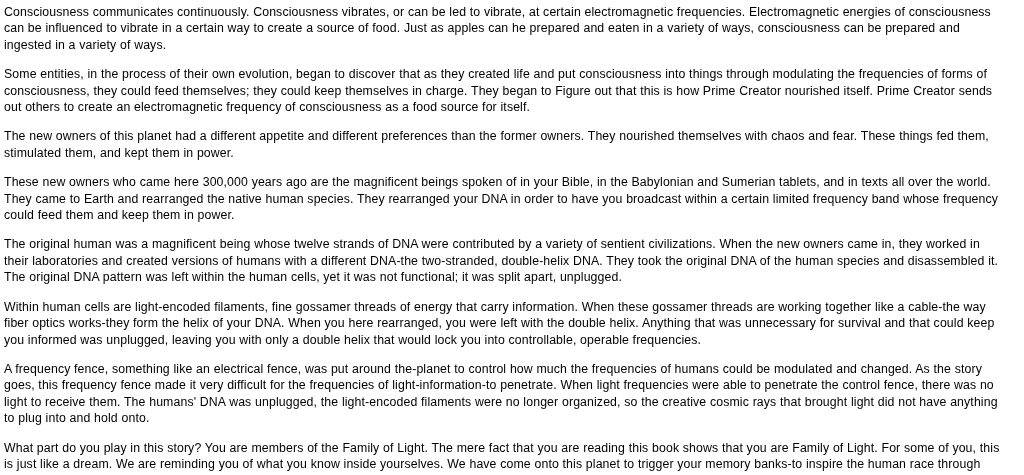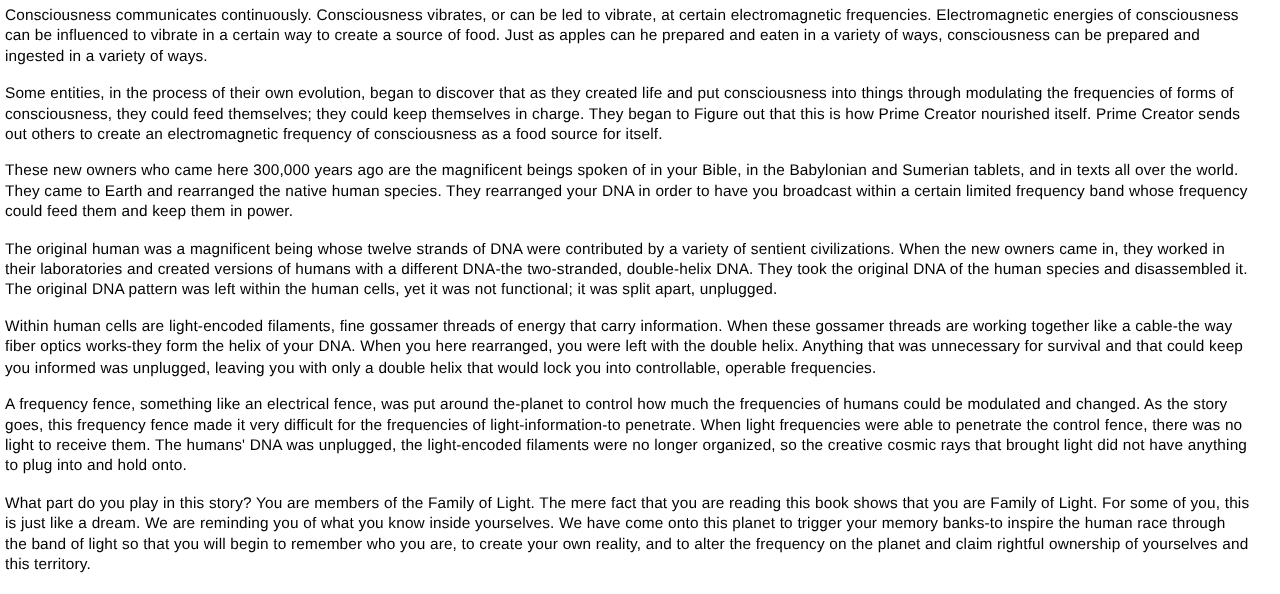--- a/index.html
+++ b/index.html
@@ -31,18 +31,19 @@
   .para:last-child {
     margin-bottom: 0;
   }
 </style>
 </head>
 <body>
 
 <div class="page">
   <p class="para">Consciousness communicates continuously. Consciousness vibrates, or can be led to vibrate, at certain electromagnetic frequencies. Electromagnetic energies of consciousness can be influenced to vibrate in a certain way to create a source of food. Just as apples can he prepared and eaten in a variety of ways, consciousness can be prepared and ingested in a variety of ways.</p>
   <p class="para">Some entities, in the process of their own evolution, began to discover that as they created life and put consciousness into things through modulating the frequencies of forms of consciousness, they could feed themselves; they could keep themselves in charge. They began to Figure out that this is how Prime Creator nourished itself. Prime Creator sends out others to create an electromagnetic frequency of consciousness as a food source for itself.</p>
+  <p class="para">The new owners of this planet had a different appetite and different preferences than the former owners. They nourished themselves with chaos and fear. These things fed them, stimulated them, and kept them in power.</p>
   <p class="para">These new owners who came here 300,000 years ago are the magnificent beings spoken of in your Bible, in the Babylonian and Sumerian tablets, and in texts all over the world. They came to Earth and rearranged the native human species. They rearranged your DNA in order to have you broadcast within a certain limited frequency band whose frequency could feed them and keep them in power.</p>
   <p class="para">The original human was a magnificent being whose twelve strands of DNA were contributed by a variety of sentient civilizations. When the new owners came in, they worked in their laboratories and created versions of humans with a different DNA-the two-stranded, double-helix DNA. They took the original DNA of the human species and disassembled it. The original DNA pattern was left within the human cells, yet it was not functional; it was split apart, unplugged.</p>
   <p class="para">Within human cells are light-encoded filaments, fine gossamer threads of energy that carry information. When these gossamer threads are working together like a cable-the way fiber optics works-they form the helix of your DNA. When you here rearranged, you were left with the double helix. Anything that was unnecessary for survival and that could keep you informed was unplugged, leaving you with only a double helix that would lock you into controllable, operable frequencies.</p>
   <p class="para">A frequency fence, something like an electrical fence, was put around the-planet to control how much the frequencies of humans could be modulated and changed. As the story goes, this frequency fence made it very difficult for the frequencies of light-information-to penetrate. When light frequencies were able to penetrate the control fence, there was no light to receive them. The humans' DNA was unplugged, the light-encoded filaments were no longer organized, so the creative cosmic rays that brought light did not have anything to plug into and hold onto.</p>
   <p class="para">What part do you play in this story? You are members of the Family of Light. The mere fact that you are reading this book shows that you are Family of Light. For some of you, this is just like a dream. We are reminding you of what you know inside yourselves. We have come onto this planet to trigger your memory banks-to inspire the human race through the band of light so that you will begin to remember who you are, to create your own reality, and to alter the frequency on the planet and claim rightful ownership of yourselves and this territory.</p>
 </div>
 
 </body></html>

